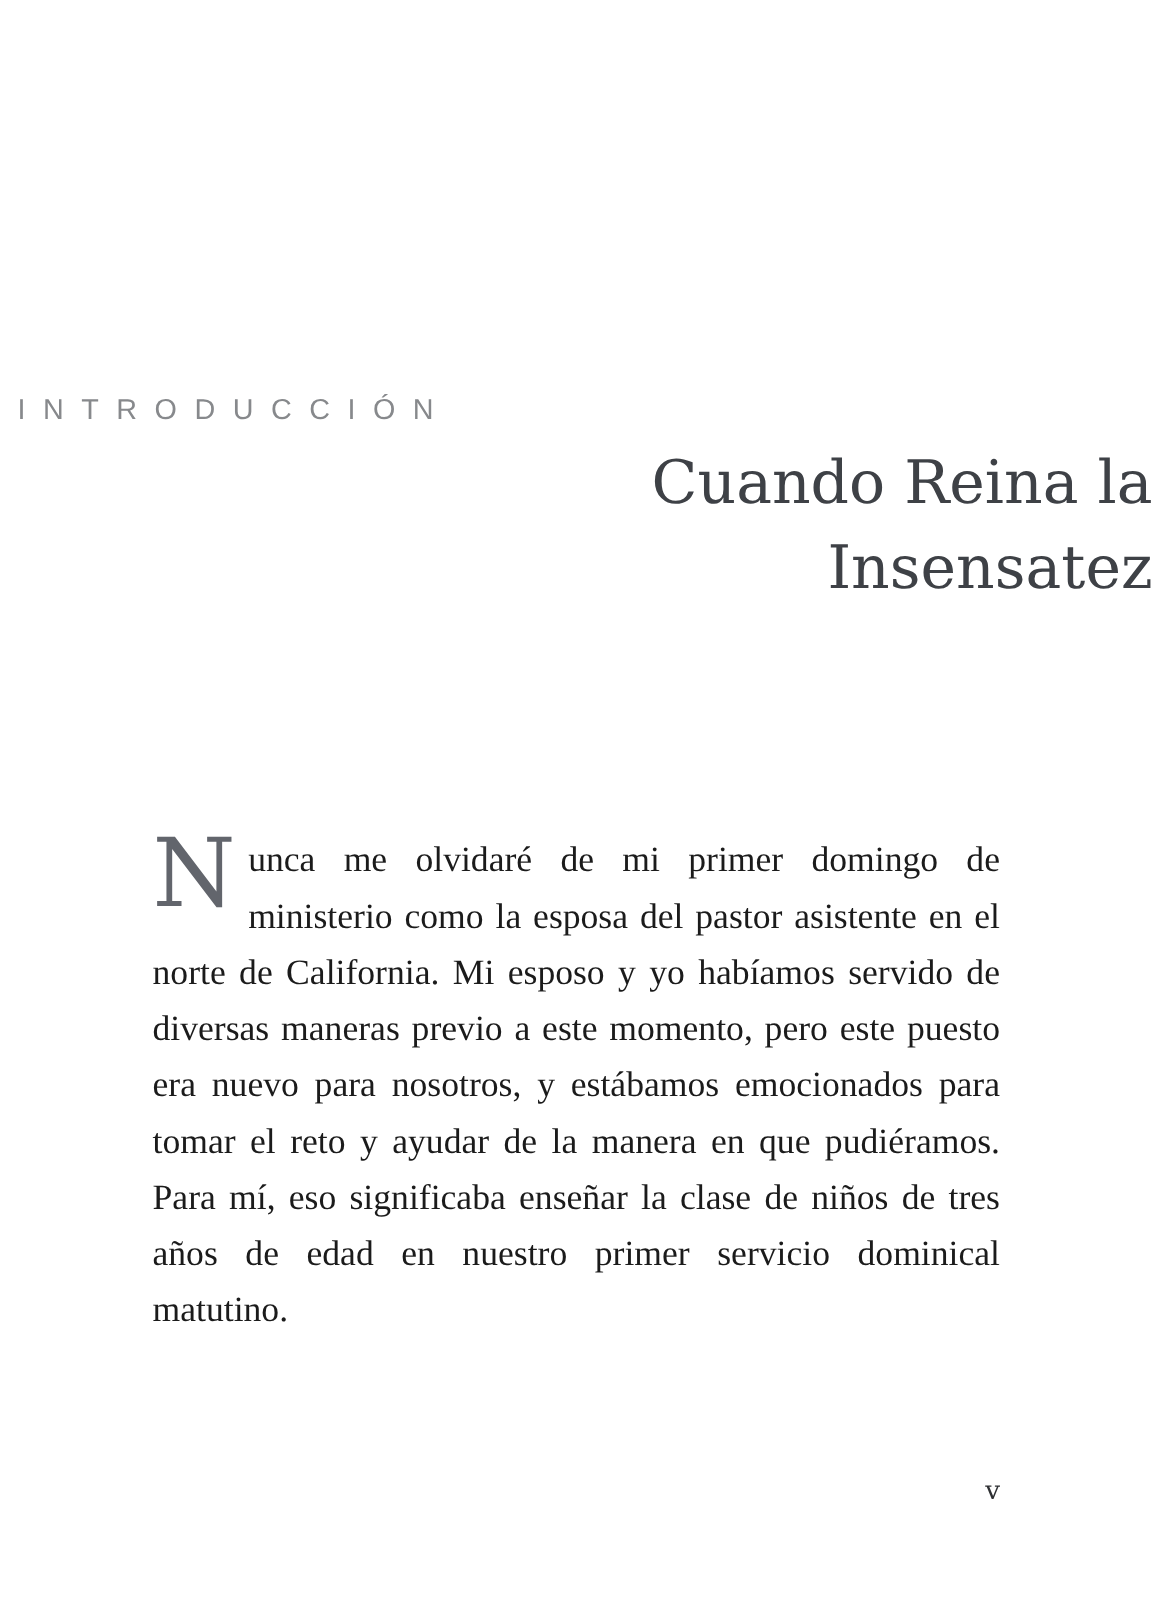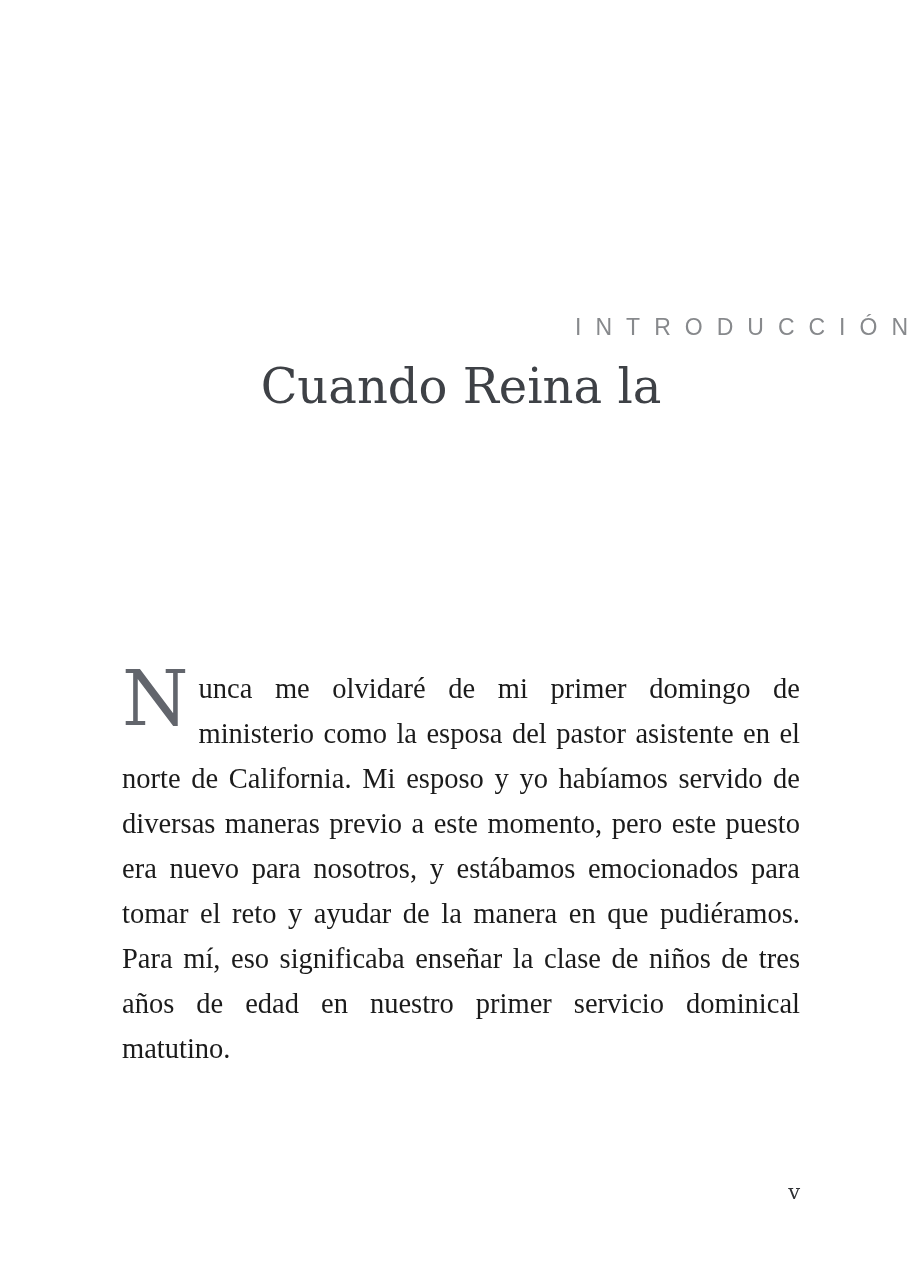--- a/index.html
+++ b/index.html
@@ -13,34 +13,34 @@
     height: 1280px;
     background: #ffffff;
     overflow: hidden;
     font-family: "Liberation Serif", serif;
   }
   .kicker {
     position: absolute;
     top: 314px;
     left: 0;
     width: 100%;
-    text-align: right;
+    text-align: left;
     text-indent: 14px; 
     font-family: "Liberation Sans", sans-serif;
     font-weight: 400;
     font-size: 23px;
     letter-spacing: 14px;
     color: #87898c;
   }
   .chapter-title {
     position: absolute;
     top: 352px;
     left: 0;
     width: 100%;
-    text-align: center;
+    text-align: right;
     font-family: "DejaVu Serif", serif;
     font-weight: 400;
     font-size: 48px;
     line-height: 68px;
     color: #3e4146;
     margin: 0;
   }
   .body-text {
     position: absolute;
     top: 666px;
@@ -78,21 +78,21 @@
     color: #2e3033;
   }
 </style>
 </head>
 <body>
 
 <div class="page">
 
   <div class="kicker">INTRODUCCIÓN</div>
 
-  <h1 class="chapter-title"><span>Cuando Reina la</span><br></h1>
+  <h1 class="chapter-title"><span>Cuando Reina la</span><br><span>Insensatez</span></h1>
 
   <div class="body-text">
     <p><span class="dropcap">N</span><span>unca me olvidaré de mi primer domingo de ministerio como la esposa del pastor asistente en el norte de California. Mi esposo y yo habíamos servido de diversas maneras previo a este momento, pero este puesto era nuevo para nosotros, y estábamos emocionados para tomar el reto y ayudar de la manera en que pudiéramos. Para mí, eso significaba enseñar la clase de niños de tres años de edad en nuestro primer servicio dominical matutino.</span></p>
   </div>
 
   <div class="page-number">v</div>
 
 </div>
 
 </body></html>

